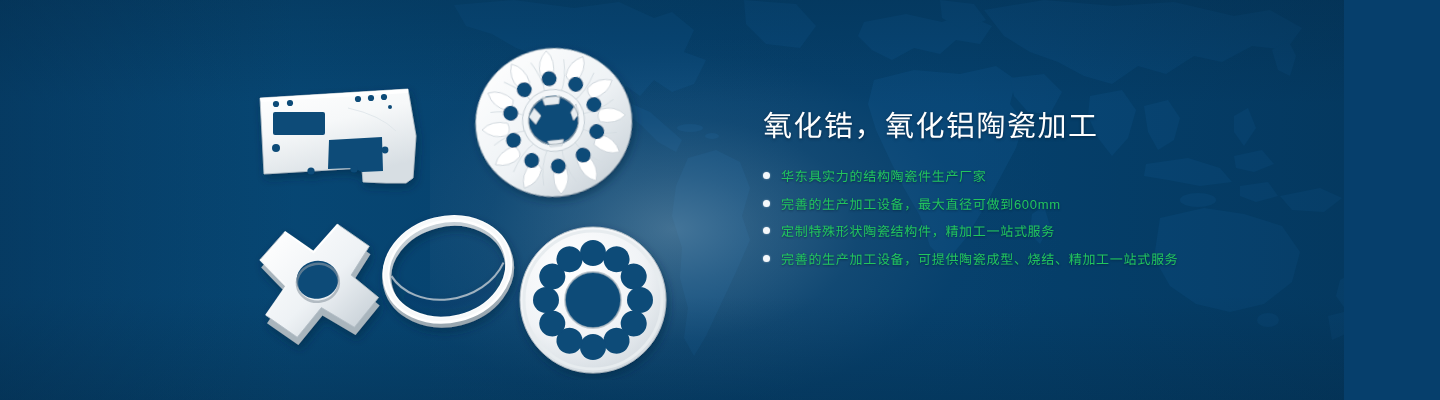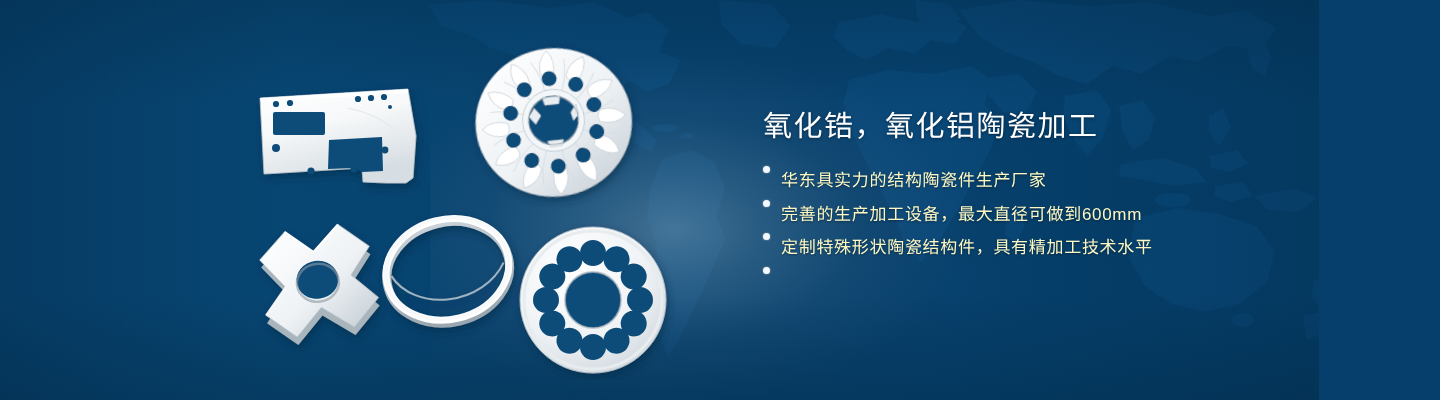--- a/index.html
+++ b/index.html
@@ -5,20 +5,21 @@
 <style>
   html,body{margin:0;padding:0;}
   body{
     width:1440px;height:400px;overflow:hidden;
     font-family:"Liberation Sans","DejaVu Sans",sans-serif;
     background:#063f6c;
   }
   #banner{
     position:relative;width:1319px;height:400px;overflow:hidden;
     background:#06406e;
+    padding-left:25px;
   }
   
   .bg-base{
     position:absolute;inset:0;
     background:linear-gradient(90deg,#084a7c 0%,#074774 18%,#06436f 38%,#05406c 60%,#05406c 100%);
   }
   .bg-map{
     position:absolute;top:0;right:0;width:900px;height:400px;
     opacity:.55;
   }
@@ -45,23 +46,23 @@
   .copy{
     position:absolute;left:763px;top:108px;width:620px;
   }
   .headline{
     font-size:29px;line-height:1.25;color:#ffffff;
     letter-spacing:1.5px;font-weight:400;white-space:nowrap;
     text-shadow:0 1px 3px rgba(0,20,40,.55);
   }
   .bullets{margin:0;padding:0;list-style:none;margin-top:22px;}
   .bullets li{
-    display:flex;align-items:flex-start;
+    display:flex;align-items:center;
     margin:0 0 8.5px 0;
-    color:#fef9c3;font-size:17px;letter-spacing:.7px;
+    color:#22c55e;font-size:13px;letter-spacing:.7px;
     white-space:nowrap;
     text-shadow:0 1px 2px rgba(0,20,40,.5);
   }
   .dot{
     width:7px;height:7px;border-radius:50%;
     background:#f4f8fb;flex:0 0 auto;margin-right:11px;
     box-shadow:0 0 2px rgba(255,255,255,.5);
   }
 </style>
 </head>
@@ -309,21 +310,22 @@
       <li>
         <span class="dot"></span>
         <span>华东具实力的结构陶瓷件生产厂家</span>
       </li>
       <li>
         <span class="dot"></span>
         <span>完善的生产加工设备，最大直径可做到600mm</span>
       </li>
       <li>
         <span class="dot"></span>
-        <span>定制特殊形状陶瓷结构件，具有精加工技术水平</span>
+        <span>定制特殊形状陶瓷结构件，精加工一站式服务</span>
       </li>
       <li>
         <span class="dot"></span>
+        <span>完善的生产加工设备，可提供陶瓷成型、烧结、精加工一站式服务</span>
       </li>
     </ul>
   </div>
 
 </div>
 
 </body></html>

